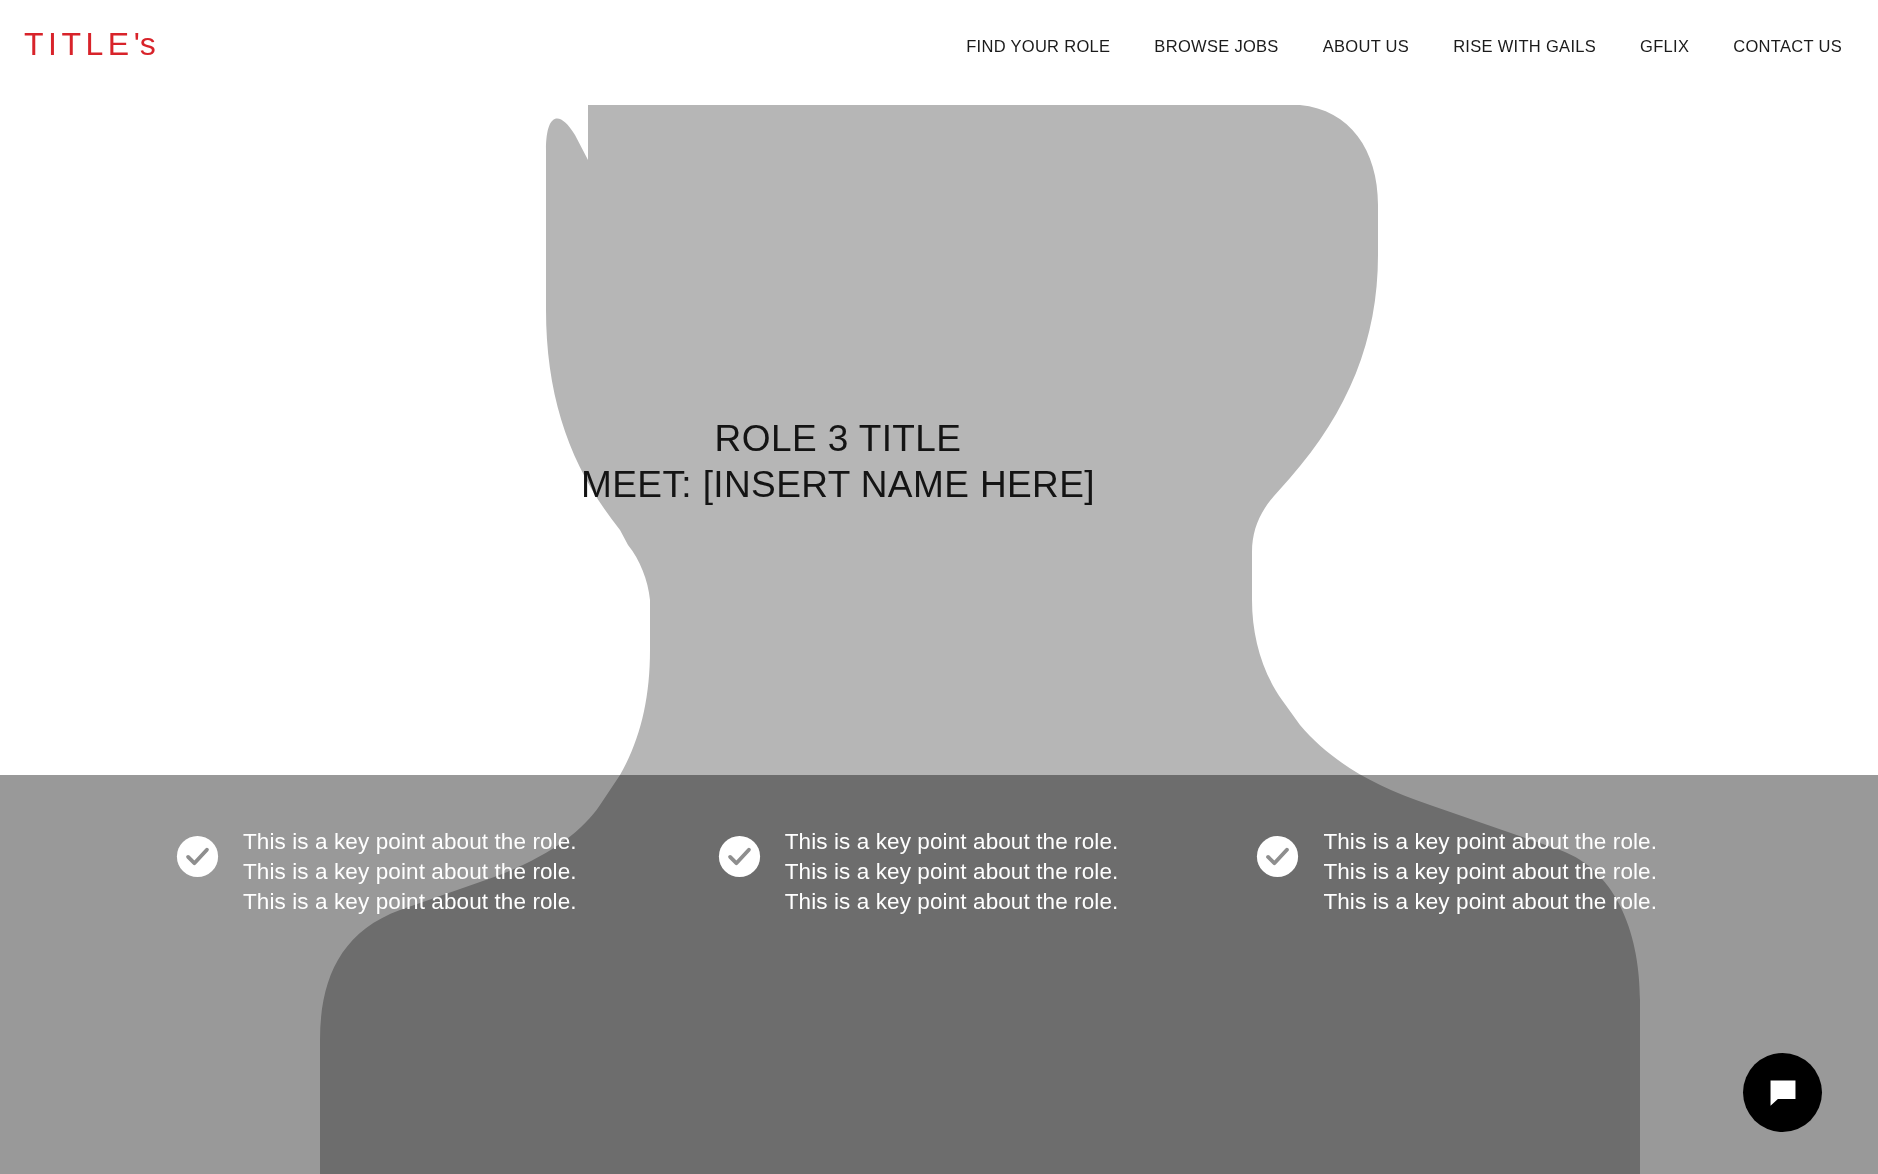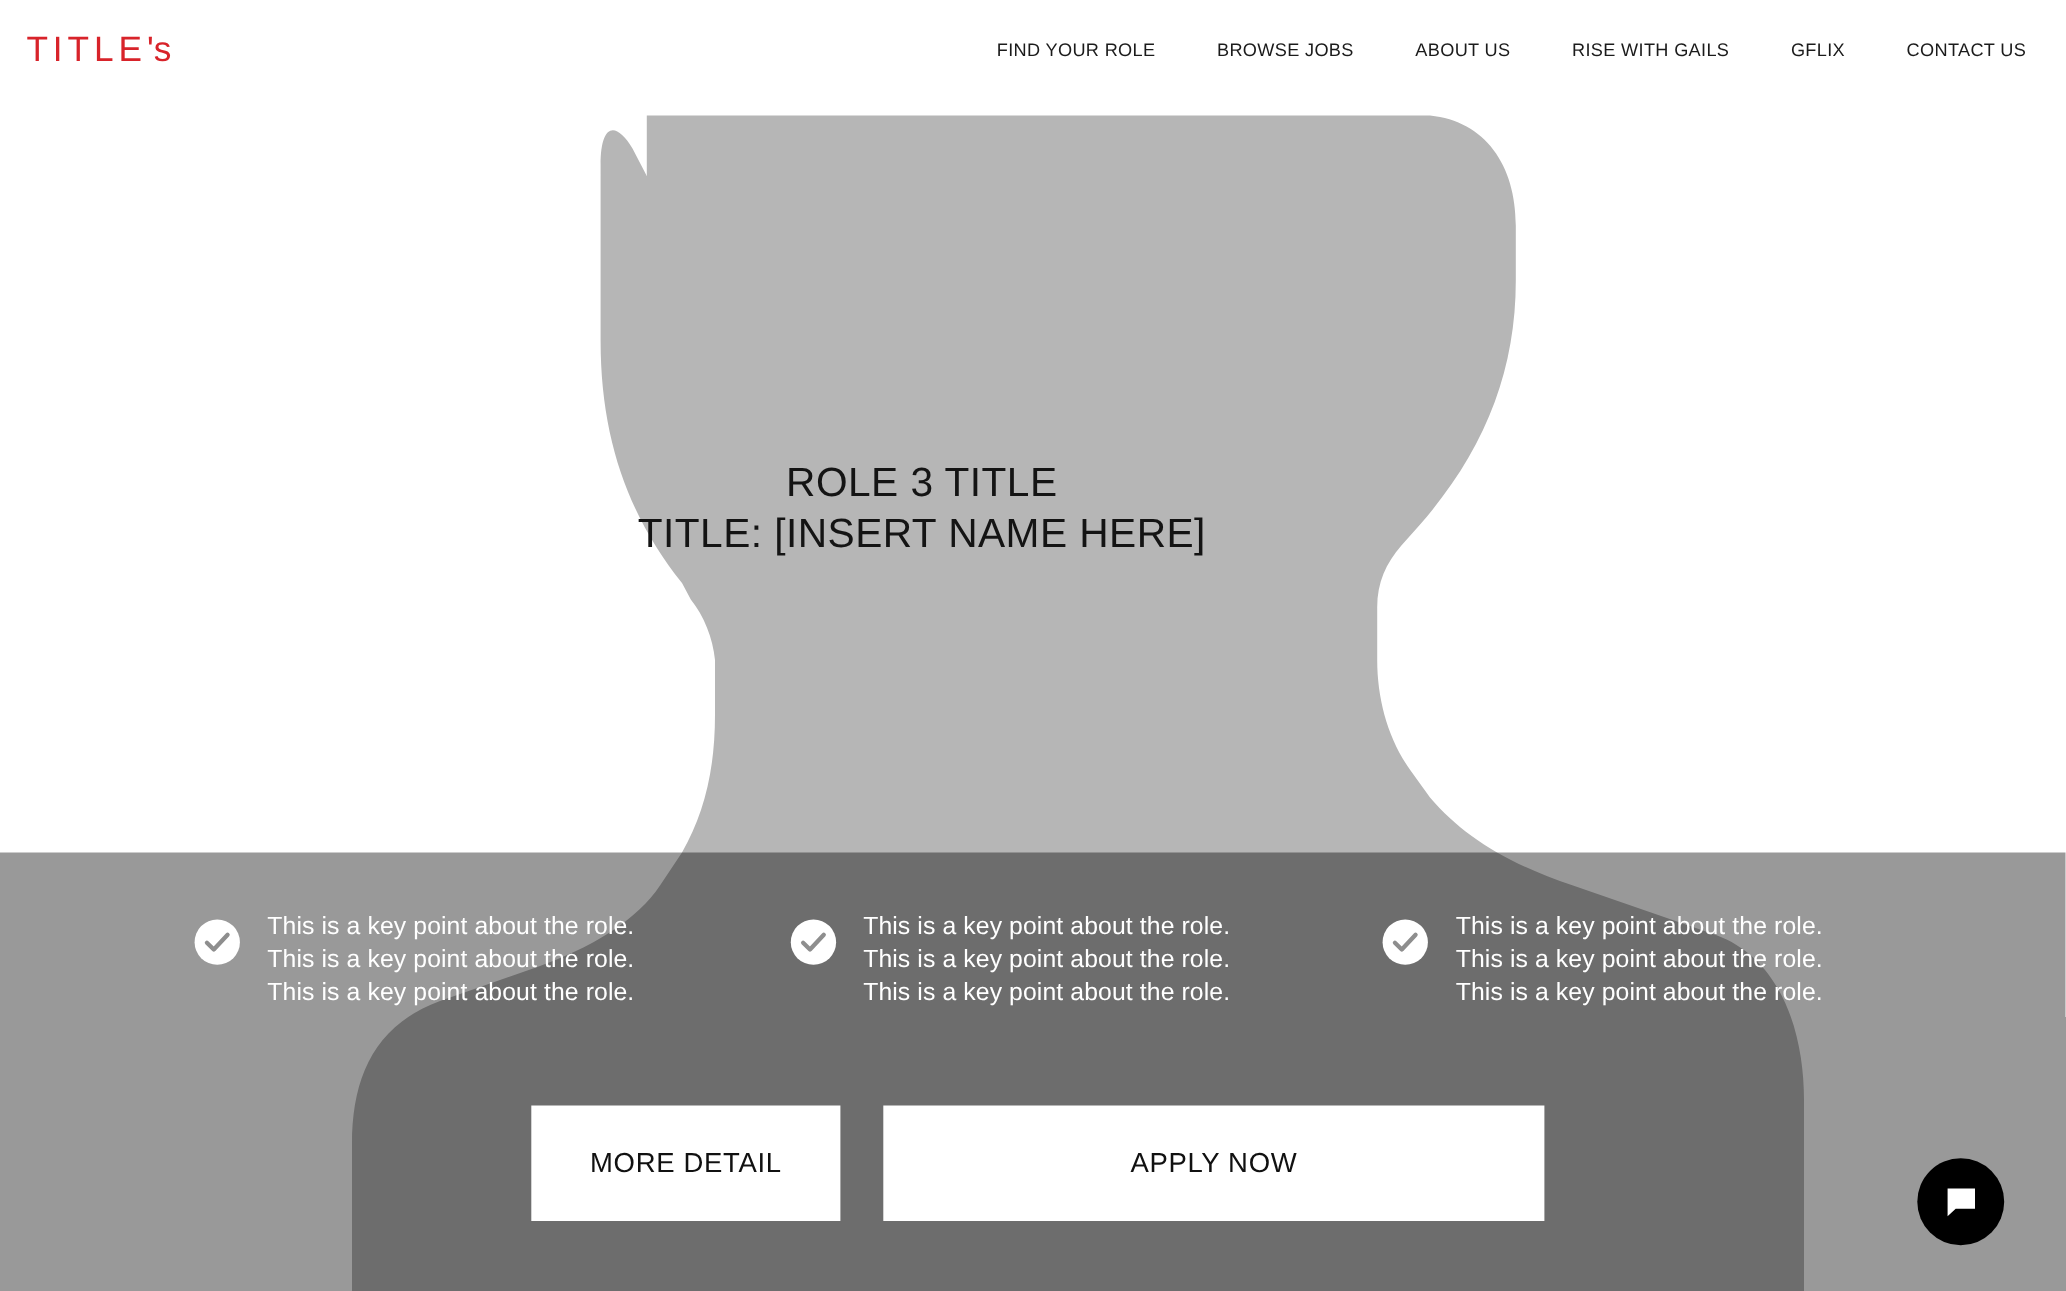--- a/index.html
+++ b/index.html
@@ -31,21 +31,21 @@
     font-size:32px;
     font-weight:400;
     letter-spacing:4.5px;
     color:#d8232a;
     line-height:1;
     white-space:nowrap;
   }
   #logo .apos { letter-spacing:0px; }
   #nav {
     position:absolute; right:36px; top:38px;
-    display:flex; align-items:center; gap:16px;
+    display:flex; align-items:center; gap:4px;
     white-space:nowrap;
   }
   .nav-item {
     font-size:16.5px;
     color:#1b1b1b;
     letter-spacing:0.3px;
     padding:0 20px;
     line-height:1;
     font-weight:400;
     cursor:pointer;
@@ -204,21 +204,21 @@
         L 1290 478
         C 1348 412, 1378 340, 1378 255
         L 1378 205
         C 1378 150, 1350 110, 1300 105
         Z" fill="#b6b6b6"></path>
     </svg>
   </div>
 
   <div id="title-block">
     <div id="role-title">ROLE 3 TITLE</div>
-    <div id="role-subtitle">TITLE: [INSERT NAME HERE]</div>
+    <div id="role-subtitle">MEET: [INSERT NAME HERE]</div>
   </div>
 
   <div id="overlay"></div>
 
   <div id="keypoints">
 
     <div class="kp-col c1">
       <svg class="check-icon" viewBox="0 0 48 48">
         <circle cx="24" cy="24" r="23" fill="#ffffff"></circle>
         <path d="M13.5 24.5 L20.5 31.5 L34.5 16.5" stroke="#8e8e8e" stroke-width="4.3" fill="none" stroke-linecap="round" stroke-linejoin="round"></path>
@@ -249,24 +249,20 @@
       </svg>
       <div class="kp-lines">
         <div>This is a key point about the role.</div>
         <div>This is a key point about the role.</div>
         <div>This is a key point about the role.</div>
       </div>
     </div>
 
   </div>
 
-  <div id="cta-row">
-    <button class="cta-btn" id="btn-more-detail">MORE DETAIL</button>
-    <button class="cta-btn" id="btn-apply-now">APPLY NOW</button>
-  </div>
 
   <div id="header">
     <div id="logo"><span>TITLE</span><span class="apos">'s</span></div>
 
     <nav id="nav">
       <div class="nav-item">FIND YOUR ROLE</div>
       <div class="nav-item">BROWSE JOBS</div>
       <div class="nav-item">ABOUT US</div>
       <div class="nav-item">RISE WITH GAILS</div>
       <div class="nav-item">GFLIX</div>

